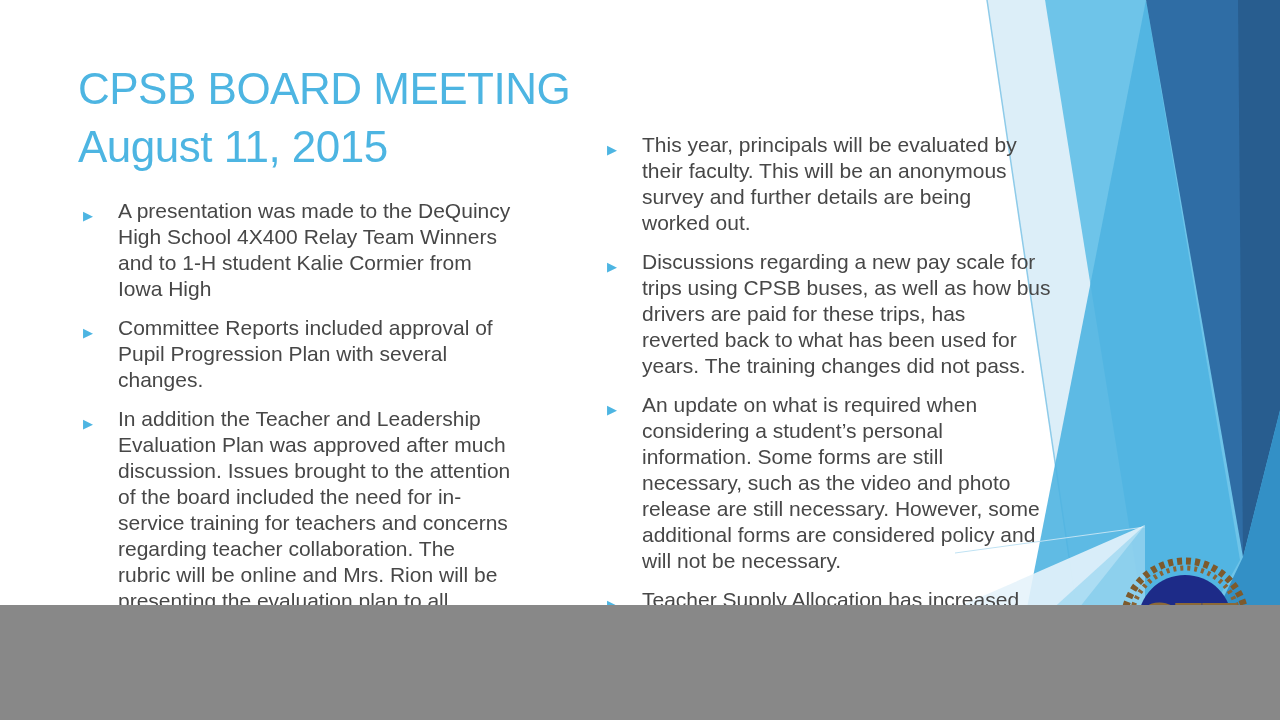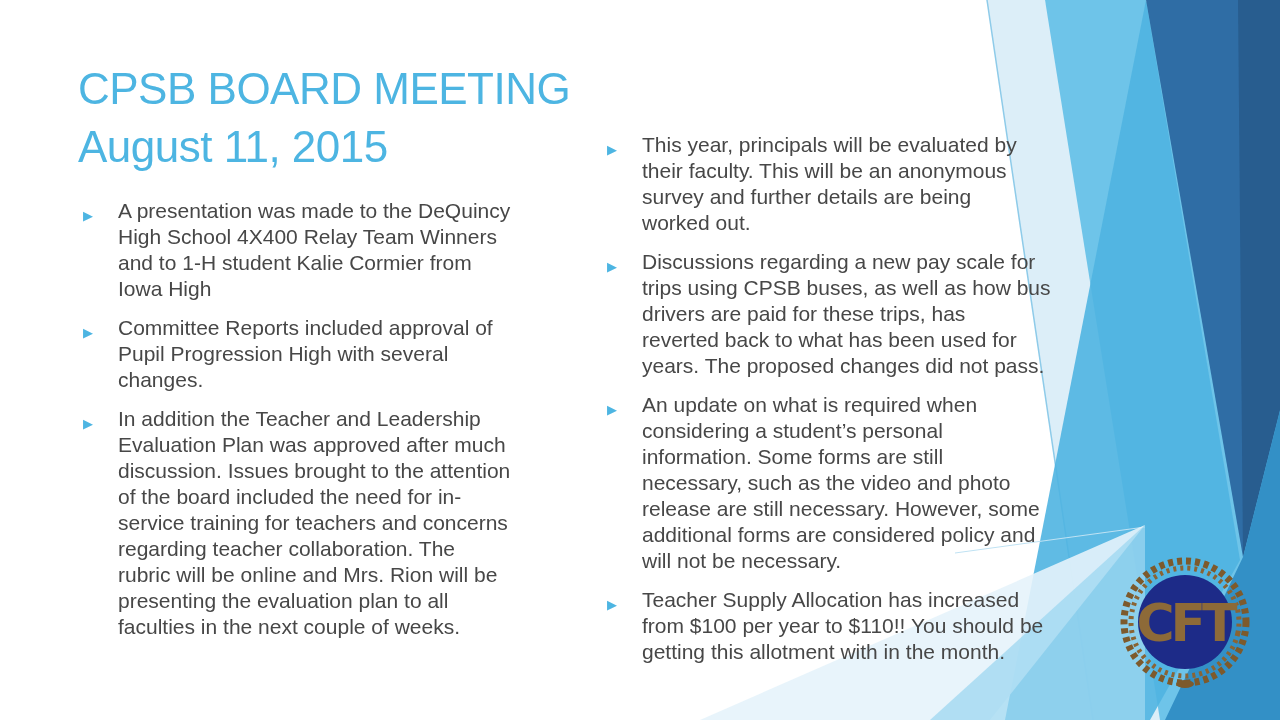--- a/index.html
+++ b/index.html
@@ -1,17 +1,17 @@
 <!DOCTYPE html>
 <html><head>
 <meta charset="utf-8">
 <style>
   html,body { margin:0; padding:0; background:#888; }
   .slide {
-    position:relative; width:1280px; height:720px; overflow:hidden;
+    position:relative; width:1280px; height:605px; overflow:hidden;
     background:#ffffff; font-family:"Liberation Sans", sans-serif;
   }
   .bg { position:absolute; inset:0; width:1280px; height:720px; display:block; }
   .title {
     position:absolute; left:78px; top:60px; margin:0;
     font-size:44px; line-height:58px; font-weight:400;
     color:#4db5e2; white-space:pre-line; letter-spacing:-0.5px;
   }
   ul.col { position:absolute; list-style:none; margin:0; padding:0; }
   .col-left  { left:82px;  top:198px; width:525px; }
@@ -60,21 +60,21 @@
     <li class="bullet">
       <span class="marker">▶</span>
       <span class="btxt">A presentation was made to the DeQuincy
 High School 4X400 Relay Team Winners
 and to 1-H student Kalie Cormier from
 Iowa High</span>
     </li>
     <li class="bullet">
       <span class="marker">▶</span>
       <span class="btxt">Committee Reports included approval of
-Pupil Progression High with several
+Pupil Progression Plan with several
 changes.</span>
     </li>
     <li class="bullet">
       <span class="marker">▶</span>
       <span class="btxt">In addition the Teacher and Leadership
 Evaluation Plan was approved after much
 discussion. Issues brought to the attention
 of the board included the need for in-
 service training for teachers and concerns
 regarding teacher collaboration. The
@@ -91,21 +91,21 @@
 their faculty. This will be an anonymous
 survey and further details are being
 worked out.</span>
     </li>
     <li class="bullet">
       <span class="marker">▶</span>
       <span class="btxt">Discussions regarding a new pay scale for
 trips using CPSB buses, as well as how bus
 drivers are paid for these trips, has
 reverted back to what has been used for
-years. The proposed changes did not pass.</span>
+years. The training changes did not pass.</span>
     </li>
     <li class="bullet">
       <span class="marker">▶</span>
       <span class="btxt">An update on what is required when
 considering a student’s personal
 information. Some forms are still
 necessary, such as the video and photo
 release are still necessary. However, some
 additional forms are considered policy and
 will not be necessary.</span>

